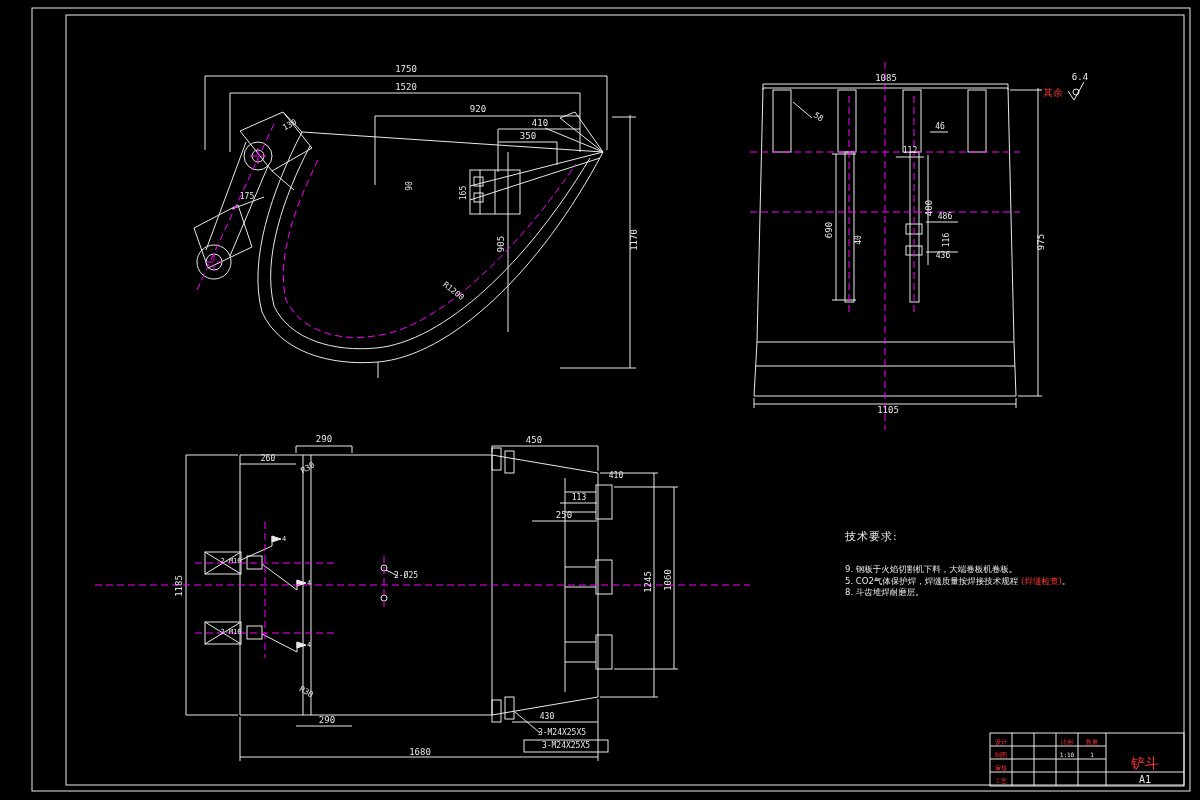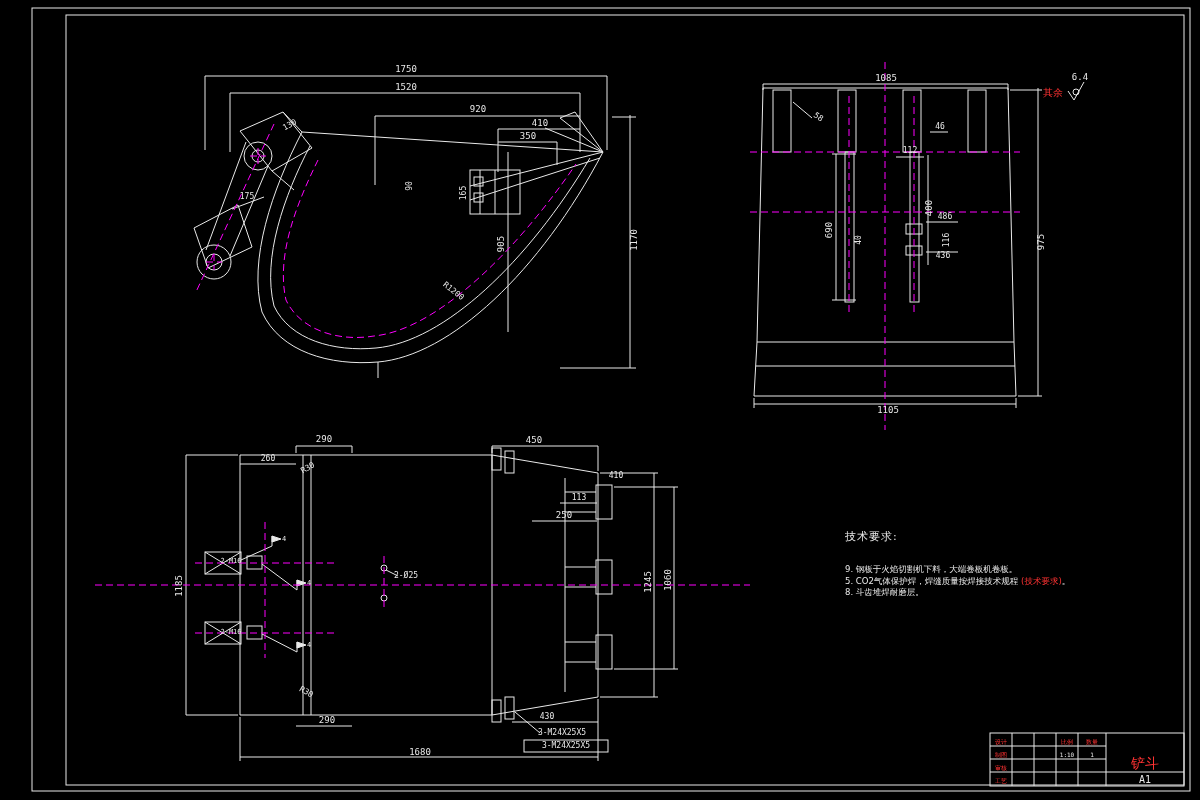--- a/index.html
+++ b/index.html
@@ -198,18 +198,18 @@
         <text x="1067" y="757" fill="#e9e9e9" font-size="6" text-anchor="middle">1:10</text>
         <text x="1092" y="744" fill="#ff3232" font-size="6" text-anchor="middle">数量</text>
         <text x="1092" y="757" fill="#e9e9e9" font-size="6" text-anchor="middle">1</text>
       </g>
 </svg>
 
 <div id="tech">
   <div class="tech-title">技术要求:</div>
   <div id="tech-lines">
         <div class="tech-line"><span style="color: rgb(233, 233, 233);">9. 钢板于火焰切割机下料，大端卷板机卷板。</span></div>
-        <div class="tech-line"><span style="color: rgb(233, 233, 233);">5. CO2气体保护焊，焊缝质量按焊接技术规程 </span><span style="color: rgb(255, 50, 50);">(技术要求)</span><span style="color: rgb(233, 233, 233);">。</span></div>
+        <div class="tech-line"><span style="color: rgb(233, 233, 233);">5. CO2气体保护焊，焊缝质量按焊接技术规程 </span><span style="color: rgb(255, 50, 50);">(焊缝检查)</span><span style="color: rgb(233, 233, 233);">。</span></div>
         <div class="tech-line"><span style="color: rgb(233, 233, 233);">8. 斗齿堆焊耐磨层。</span></div>
       </div>
 </div>
 
 </div>
 
 </body></html>

